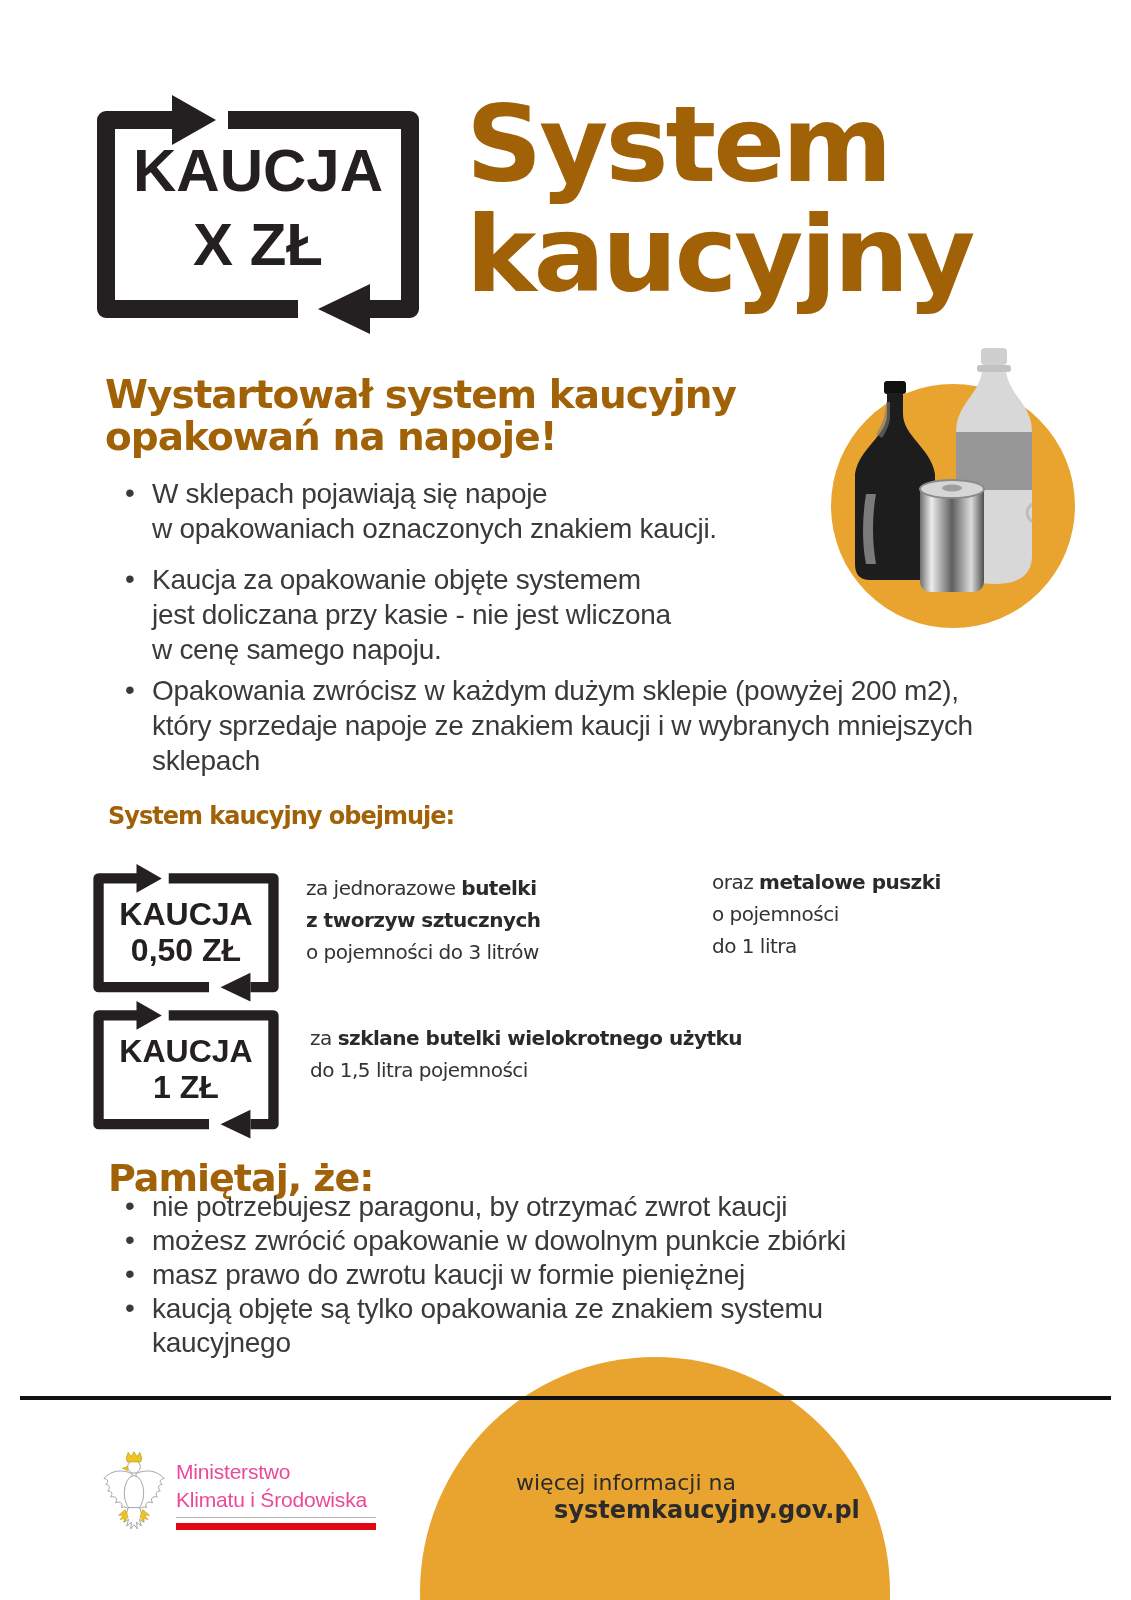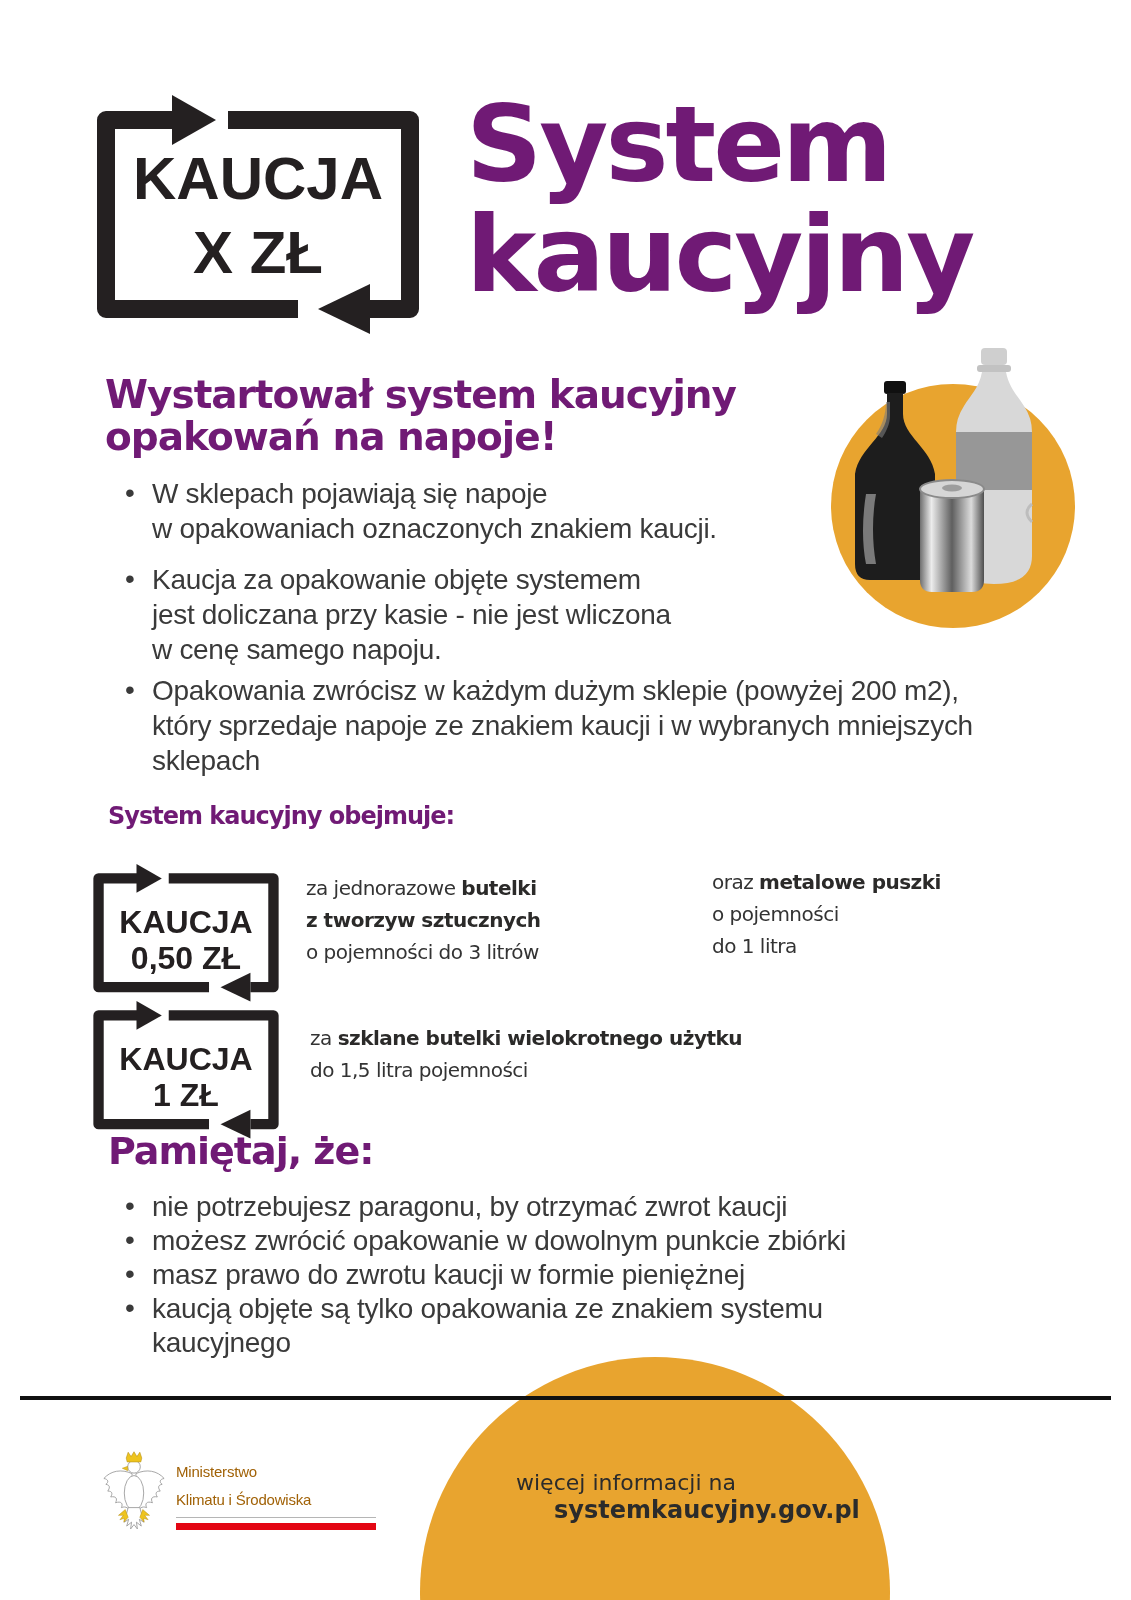--- a/index.html
+++ b/index.html
@@ -1,31 +1,31 @@
 <!DOCTYPE html>
 <html><head>
 <meta charset="utf-8">
 <style>
   html,body{margin:0;padding:0;background:#e8e8e8;}
   .page{position:relative;width:1131px;height:1600px;background:#ffffff;overflow:hidden;
         font-family:"Liberation Sans",sans-serif;color:#3a3a3a;margin:0 auto;}
   .abs{position:absolute;}
 
   
-  .hd{font-family:"DejaVu Sans",sans-serif;font-weight:bold;color:#701a75;letter-spacing:-1px;}
+  .hd{font-family:"DejaVu Sans",sans-serif;font-weight:bold;color:#a16207;letter-spacing:-1px;}
   .title{font-size:106px;line-height:110px;letter-spacing:-3px;}
   .h1{font-size:39px;line-height:42px;}
   .h2{font-size:24px;line-height:40px;text-align:right;}
-  .h3{font-size:38px;line-height:42px;}
+  .h3{font-size:38px;line-height:42px;margin-top:27px;}
 
   
   .mark-wrap{position:absolute;}
   .mark-wrap svg{display:block;}
   .mark-text{position:absolute;left:0;right:0;text-align:center;
-             font-family:"Liberation Sans",sans-serif;font-weight:700;color:#242021;margin-top:8px;}
+             font-family:"Liberation Sans",sans-serif;font-weight:700;color:#242021;}
   .big-l1{top:48px;font-size:60px;letter-spacing:0px;}
   .big-l2{top:122px;font-size:60px;}
   .small-l1{top:36px;font-size:32px;}
   .small-l2{top:72px;font-size:32px;}
 
   
   .blist{font-size:28px;line-height:35px;color:#3a3a3a;letter-spacing:-0.3px;}
   .bitem{position:relative;padding-left:47px;}
   .bdot{position:absolute;left:20px;top:-1px;}
   .bline{white-space:nowrap;}
@@ -35,21 +35,21 @@
 
   
   .inc{font-family:"DejaVu Sans",sans-serif;font-size:20px;line-height:32px;color:#333333;letter-spacing:-0.5px;}
   .inc b{color:#2b2a29;}
   .iline{white-space:nowrap;}
 
   
   .divider{background:#111111;height:4px;z-index:3;}
   .ocircle{width:470px;height:470px;border-radius:50%;background:#E8A42F;z-index:1;}
   .finfo{font-family:"DejaVu Sans",sans-serif;color:#2b2b2b;z-index:2;white-space:nowrap;}
-  .ministry{font-size:15px;line-height:28px;color:#a16207;letter-spacing:-0.2px;}
+  .ministry{font-size:21px;line-height:28px;color:#ec4899;letter-spacing:-0.2px;}
   .flag{width:200px;z-index:2;}
   .flag .white{height:5px;border-top:1px solid #b5b5b5;background:#ffffff;}
   .flag .red{height:7px;background:#E30613;}
 </style>
 </head>
 <body>
 
 <div class="page">
 
   <svg width="0" height="0" style="position:absolute" aria-hidden="true">

